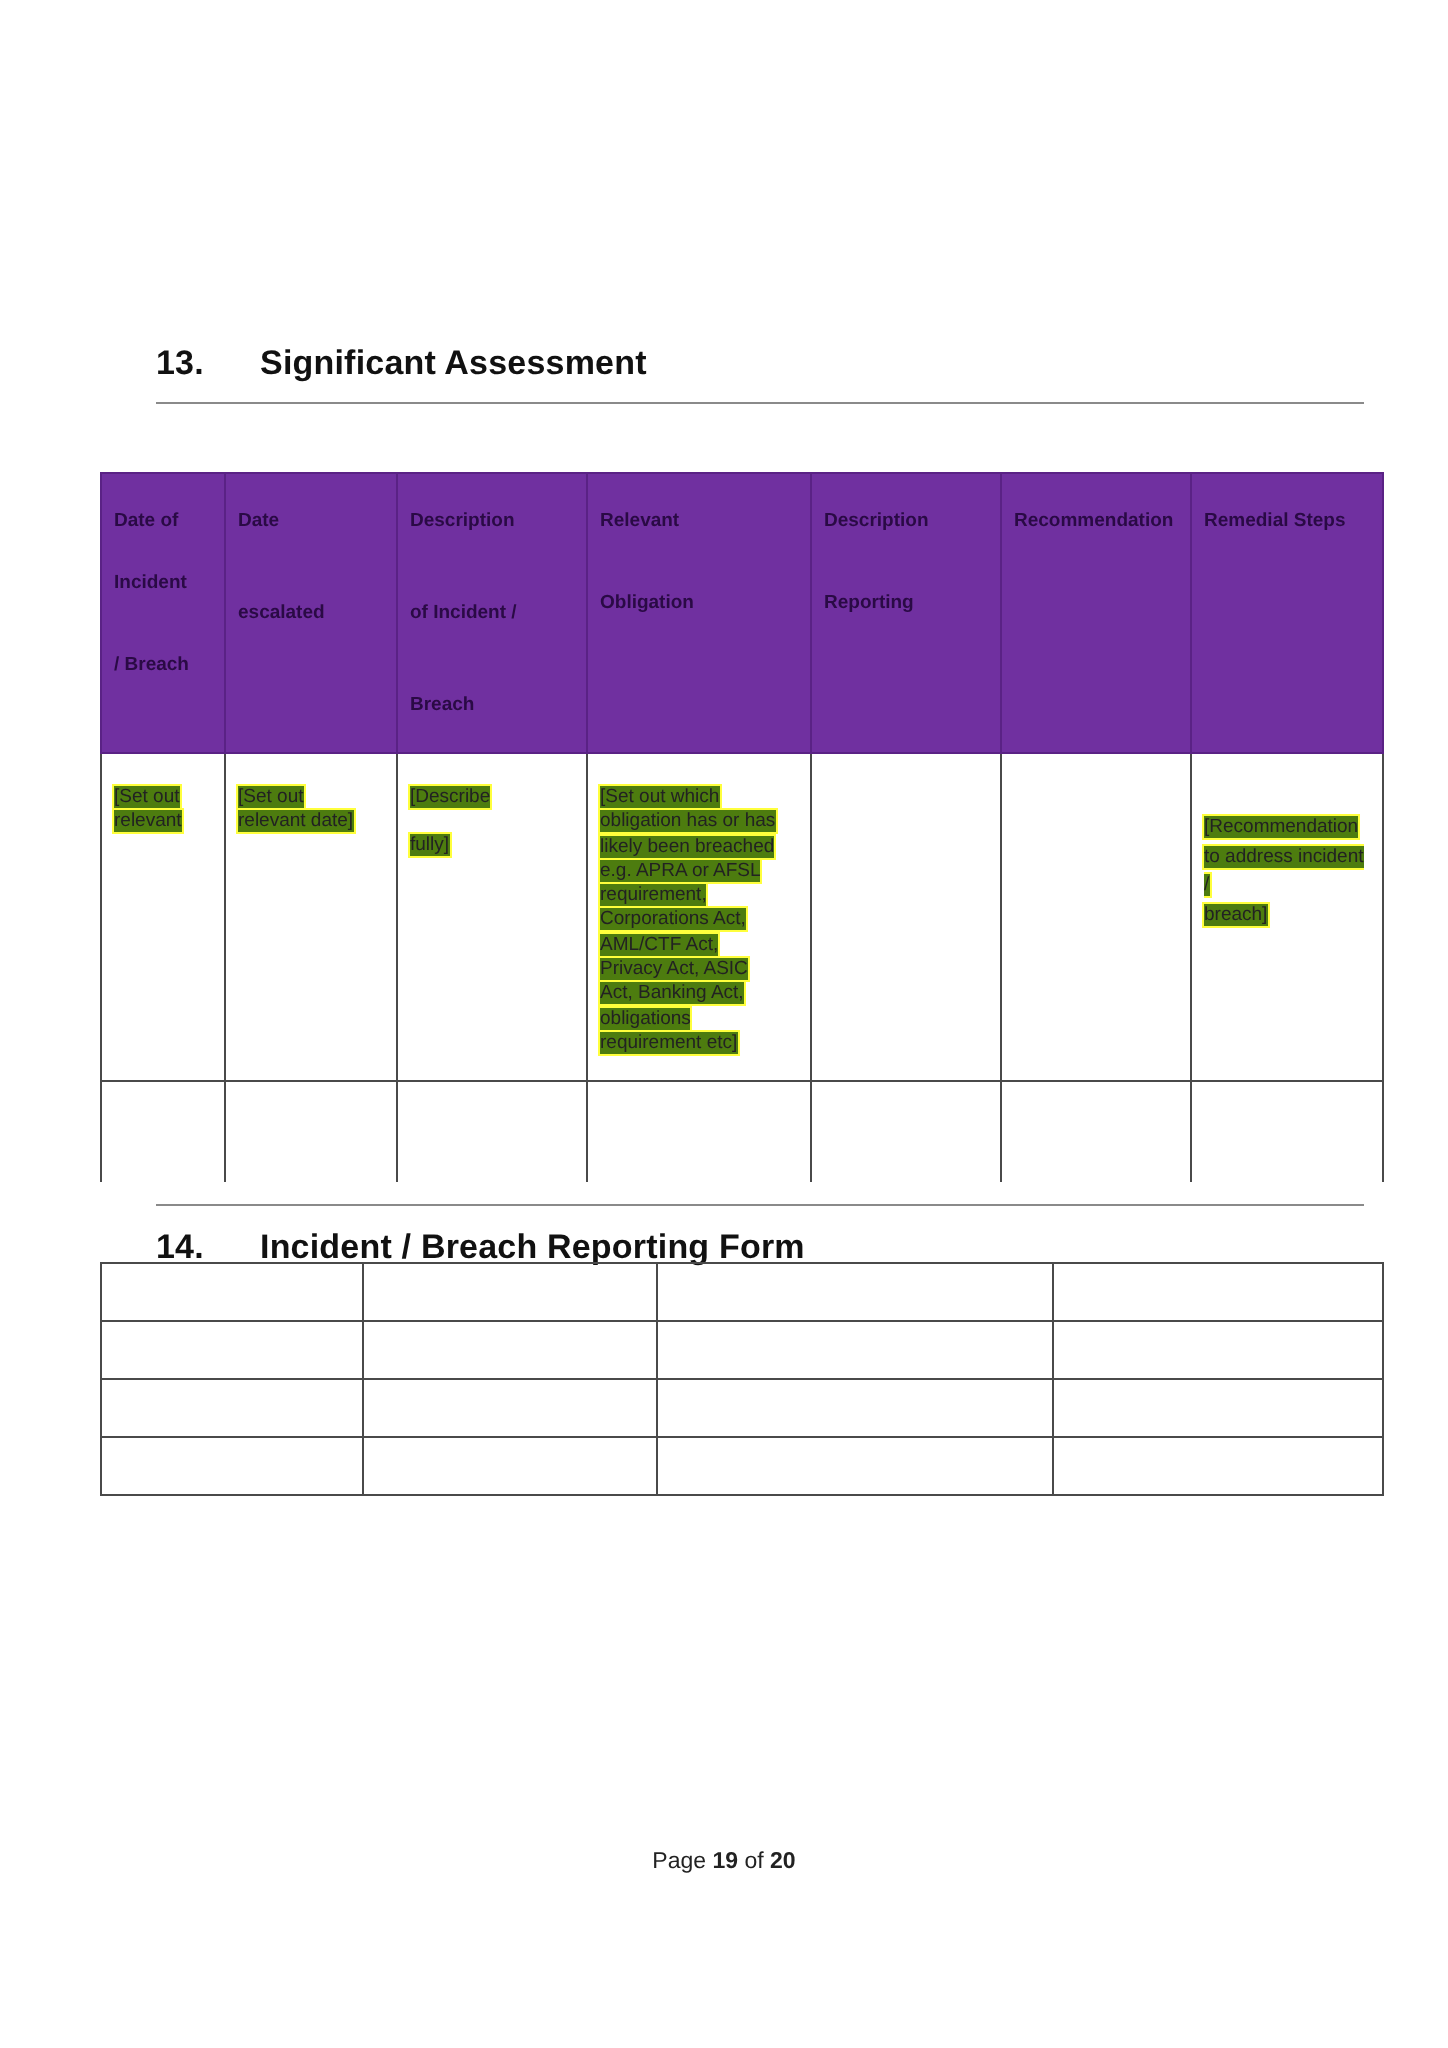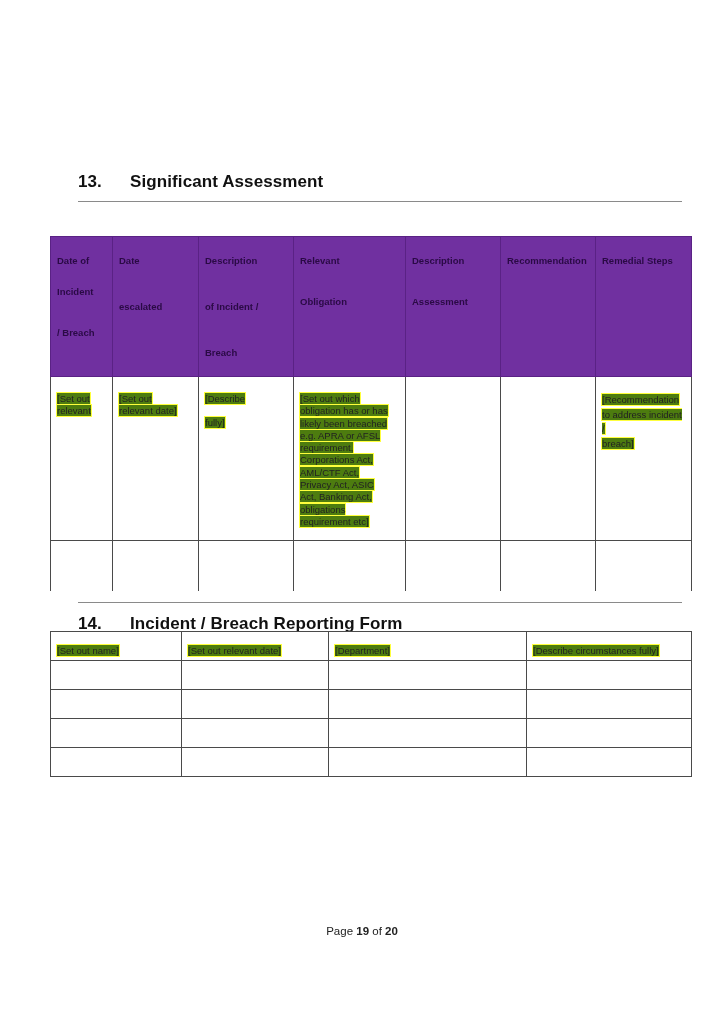--- a/index.html
+++ b/index.html
@@ -60,21 +60,21 @@
       <span class="lbl" style="padding-top:18px">Description</span>
       <span class="lbl">of Incident /</span>
       <span class="lbl">Breach</span>
     </th>
     <th>
       <span class="lbl" style="padding-top:18px">Relevant</span>
       <span class="lbl" style="padding-top:12px">Obligation</span>
     </th>
     <th>
       <span class="lbl" style="padding-top:18px">Description</span>
-      <span class="lbl" style="padding-top:12px">Assessment</span>
+      <span class="lbl" style="padding-top:12px">Reporting</span>
     </th>
     <th>
       <span class="lbl" style="padding-top:18px">Recommendation</span>
     </th>
     <th>
       <span class="lbl" style="padding-top:18px">Remedial Steps</span>
     </th>
   </tr>
   <tr class="r1">
     <td>
@@ -107,21 +107,21 @@
         <span class="hl">AML/CTF Act,</span><br>
         <span class="hl">Privacy Act, ASIC</span><br>
         <span class="hl">Act, Banking Act,</span><br>
         <span class="hl">obligations</span><br>
         <span class="hl">requirement etc]</span>
       </div>
     </td>
     <td></td>
     <td></td>
     <td>
-      <div class="cell-pad" style="line-height:14.5px;">
+      <div class="cell-pad" style="line-height:14.5px;margin-top:14px;">
         <span class="hl">[Recommendation</span><br>
         <span class="hl">to address incident /</span><br>
         <span class="hl">breach]</span>
       </div>
     </td>
   </tr>
   <tr class="r2">
     <td></td>
     <td></td>
     <td></td>
@@ -139,34 +139,20 @@
 <div class="rule" style="top:602px;"></div>
 
 <table id="t2">
   <colgroup>
     <col style="width:131px">
       <col style="width:147px">
       <col style="width:198px">
       <col style="width:165px">
   </colgroup>
   <tbody>
-  <tr class="row r1">
-    <td>
-          <div class="cell-pad"><span class="hl">[Set out name]</span></div>
-        </td>
-    <td>
-          <div class="cell-pad"><span class="hl">[Set out relevant date]</span></div>
-        </td>
-    <td>
-          <div class="cell-pad"><span class="hl">[Department]</span></div>
-        </td>
-    <td>
-          <div class="cell-pad"><span class="hl">[Describe circumstances fully]</span></div>
-        </td>
-  </tr>
   <tr class="row">
     <td></td>
         <td></td>
         <td></td>
         <td></td>
   </tr>
   <tr class="row">
     <td></td>
         <td></td>
         <td></td>

